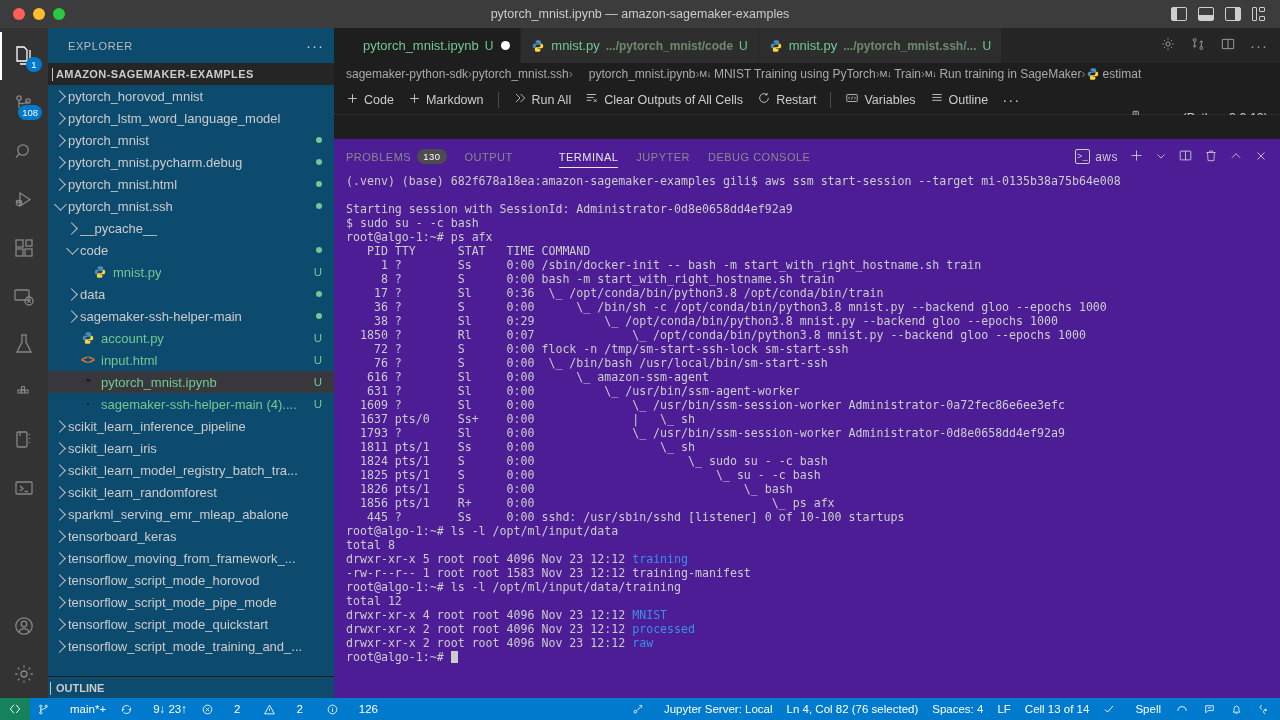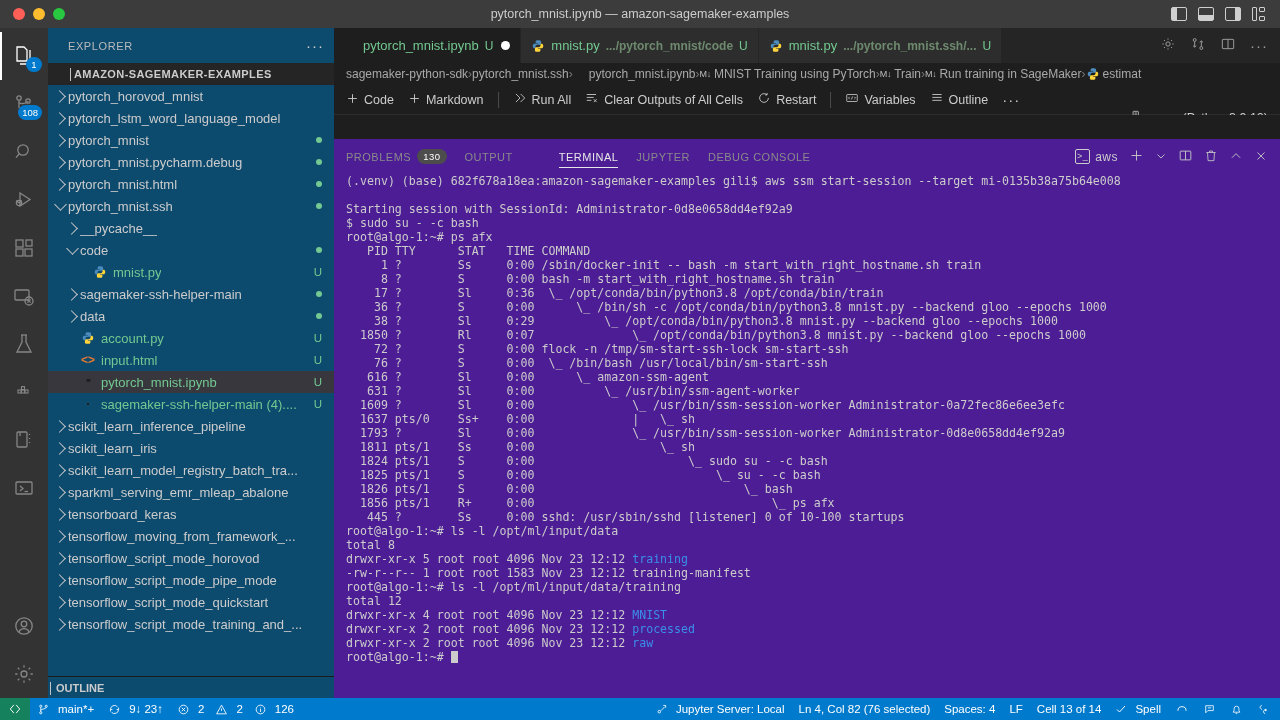--- a/index.html
+++ b/index.html
@@ -68,21 +68,21 @@
     display: flex; flex-direction: column; min-height: 0;
   }
   .sb-header {
     height: 35px; flex: 0 0 35px; display: flex; align-items: center;
     padding: 0 10px 0 20px; font-size: 11px; letter-spacing: .6px; color: #bbbbbb;
   }
   .sb-header .dots { margin-left: auto; color: #cccccc; font-size: 15px; letter-spacing: 1px; }
   .sect-header {
     height: 22px; flex: 0 0 22px; display: flex; align-items: center; gap: 3px;
     font-size: 11px; font-weight: bold; letter-spacing: .4px; color: #cccccc;
-    padding-left: 22px; background: #252526;
+    padding-left: 4px; background: #252526;
   }
   .tree { flex: 1; overflow: hidden; position: relative; }
   .row {
     height: 22px; display: flex; align-items: center; font-size: 13px;
     color: #cccccc; white-space: nowrap; padding-right: 12px;
   }
   .row.sel { background: #37373d; }
   .row .tw { width: 16px; flex: 0 0 16px; display:flex; align-items:center; justify-content:center; color:#cccccc; }
   .row .nm { overflow: hidden; text-overflow: ellipsis; }
   .row .st { margin-left: auto; font-size: 11.5px; padding-left: 6px; }
@@ -173,21 +173,21 @@
 
   
   .statusbar {
     height: 22px; flex: 0 0 22px; background: #007acc; display: flex; align-items: center;
     color: #ffffff; font-size: 11.5px;
   }
   .sb-remote {
     background: #16825d; height: 22px; display: flex; align-items: center;
     padding: 0 8px; gap: 4px;
   }
-  .si { display: flex; align-items: center; gap: 8px; padding: 8px 7px; height: 22px; }
+  .si { display: flex; align-items: center; gap: 20px; padding: 8px 7px; height: 22px; }
   .statusbar .right { margin-left: auto; display: flex; align-items: flex-end; }
   svg { fill: none; }
 </style>
 </head>
 <body>
 
 <div class="app">
 
   <div class="titlebar">
     <div class="traffic">
@@ -373,28 +373,28 @@
                 <path d="M12.2 22c3 0 3.9-1.2 3.9-2.9v-2.3h-4.2v-.9h5.9c1.8 0 3.2-.9 3.2-3.9s-1.3-3.9-3.2-3.9h-1.5v2.6c0 1.9-1.5 3.3-3.3 3.3H9.4c-1.5 0-2.7 1.2-2.7 2.6v3.5C6.7 20.7 8 22 9.8 22z" fill="#ffd43b"></path>
               </svg>
             </span>
             <span class="nm green">mnist.py</span>
             <span class="st green">U</span>
           </div>
           <div class="row" style="padding-left: 16px;">
             <span class="tw">
               <span class="chev right"></span>
             </span>
+            <span class="nm">data</span>
+            <span class="dot"></span>
+          </div>
+          <div class="row" style="padding-left: 16px;">
+            <span class="tw">
+              <span class="chev right"></span>
+            </span>
             <span class="nm">sagemaker-ssh-helper-main</span>
-            <span class="dot"></span>
-          </div>
-          <div class="row" style="padding-left: 16px;">
-            <span class="tw">
-              <span class="chev right"></span>
-            </span>
-            <span class="nm">data</span>
             <span class="dot"></span>
           </div>
           <div class="row" style="padding-left: 16px;">
             <span class="tw"></span>
             <span class="fi">
               <svg width="14" height="14" viewBox="0 0 24 24">
                 <path d="M11.8 2c-3 0-3.9 1.2-3.9 2.9v2.3h4.2v.9H6.2C4.4 8.1 3 9 3 12s1.3 3.9 3.2 3.9h1.5v-2.6c0-1.9 1.5-3.3 3.3-3.3h3.6c1.5 0 2.7-1.2 2.7-2.6V4.9C17.3 3.3 16 2 14.2 2z" fill="#4b8bbe"></path>
                 <path d="M12.2 22c3 0 3.9-1.2 3.9-2.9v-2.3h-4.2v-.9h5.9c1.8 0 3.2-.9 3.2-3.9s-1.3-3.9-3.2-3.9h-1.5v2.6c0 1.9-1.5 3.3-3.3 3.3H9.4c-1.5 0-2.7 1.2-2.7 2.6v3.5C6.7 20.7 8 22 9.8 22z" fill="#ffd43b"></path>
               </svg>
             </span>
@@ -441,20 +441,26 @@
             <span class="tw">
               <span class="chev right"></span>
             </span>
             <span class="nm">scikit_learn_iris</span>
           </div>
           <div class="row" style="padding-left: 4px;">
             <span class="tw">
               <span class="chev right"></span>
             </span>
             <span class="nm">scikit_learn_model_registry_batch_tra...</span>
+          </div>
+          <div class="row" style="padding-left: 4px;">
+            <span class="tw">
+              <span class="chev right"></span>
+            </span>
+            <span class="nm">scikit_learn_randomforest</span>
           </div>
           <div class="row" style="padding-left: 4px;">
             <span class="tw">
               <span class="chev right"></span>
             </span>
             <span class="nm">sparkml_serving_emr_mleap_abalone</span>
           </div>
           <div class="row" style="padding-left: 4px;">
             <span class="tw">
               <span class="chev right"></span>

